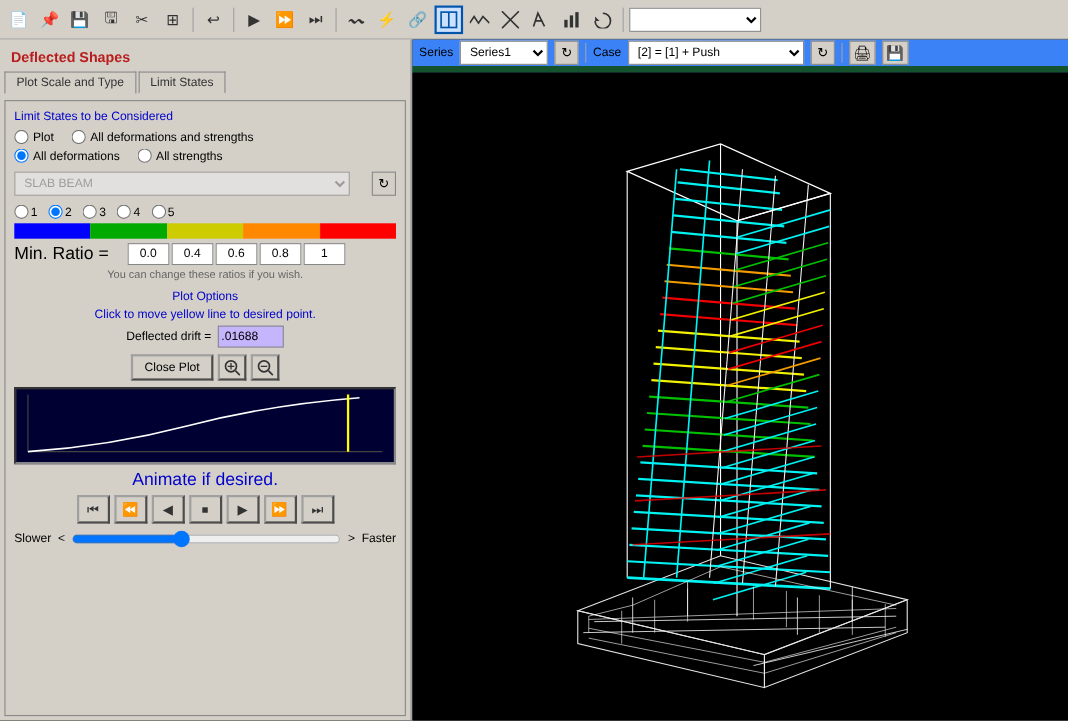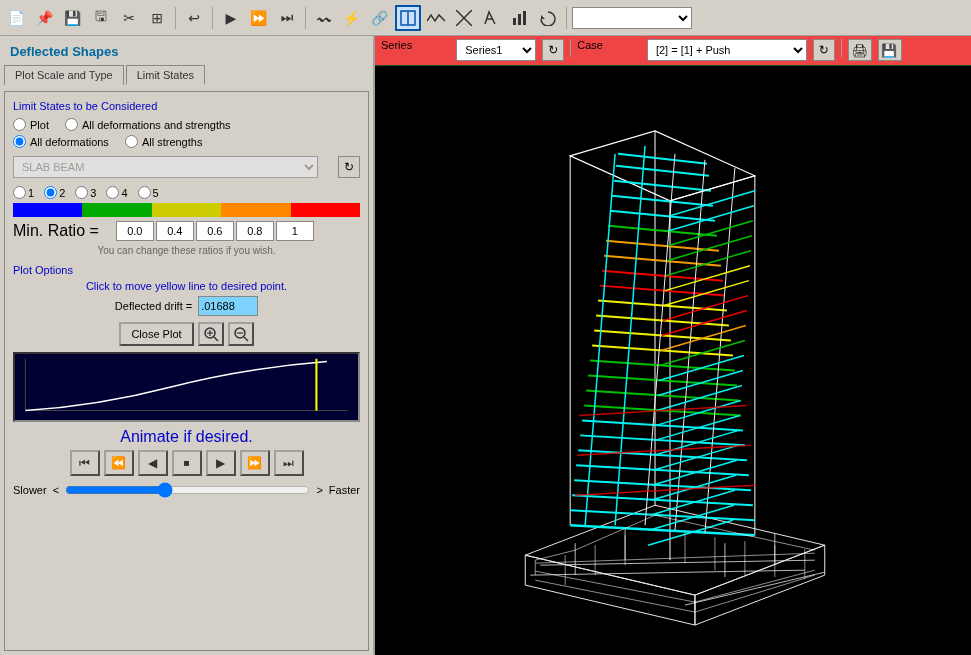--- a/index.html
+++ b/index.html
@@ -29,21 +29,21 @@
       display: flex; height: calc(655px - 36px);
     }
 
     
     .left-panel {
       width: 375px; min-width: 375px; background: #d4d0c8;
       border-right: 2px solid #a0a0a0; display: flex; flex-direction: column;
       padding: 4px;
     }
     .panel-title {
-      font-size: 13px; font-weight: bold; color: #0369a1; padding: 4px 6px 6px;
+      font-size: 13px; font-weight: bold; color: #b91c1c; padding: 4px 6px 6px;
     }
     .tabs {
       display: flex; gap: 2px; margin-bottom: 6px;
     }
     .tab {
       padding: 3px 10px; font-size: 11px; background: #d4d0c8;
       border: 1px solid #888; border-bottom: none; cursor: pointer;
       color: #333;
     }
     .tab.active {
@@ -85,25 +85,25 @@
 
     .ratio-row { display: flex; align-items: center; gap: 2px; margin-bottom: 4px; }
     .ratio-label { font-size: 16px; margin-right: 15px; }
     .ratio-input {
       width: 38px; height: 20px; font-size: 11px; text-align: center;
       border: 1px solid #888; background: white; padding: 0 2px;
     }
     .ratio-note { font-size: 10px; color: #666; text-align: center; }
 
     
-    .plot-options-title { font-size: 11px; color: #0000cc; margin: 6px 0 4px; }
+    .plot-options-title { font-size: 11px; color: #0000cc; margin: 6px 0 4px; text-align: center; }
     .plot-click-note { font-size: 11px; color: #0000cc; text-align: center; margin-bottom: 4px; }
     .ref-drift-row { display: flex; align-items: center; gap: 6px; margin-bottom: 6px; justify-content: center; }
     .ref-drift-label { font-size: 11px; }
-    .ref-drift-input { width: 60px; height: 20px; font-size: 11px; border: 1px solid #888; background: #7dd3fc; padding: 0 2px; }
+    .ref-drift-input { width: 60px; height: 20px; font-size: 11px; border: 1px solid #888; background: #c4b5fd; padding: 0 2px; }
 
     .plot-btns { display: flex; align-items: center; justify-content: center; gap: 4px; margin-bottom: 6px; }
     .plot-btn {
       height: 24px; padding: 0 10px; font-size: 11px;
       background: #d4d0c8; border: 2px outset #a0a0a0; cursor: pointer;
     }
     .zoom-btn {
       width: 26px; height: 24px; background: #d4d0c8; border: 2px outset #a0a0a0;
       cursor: pointer; display: flex; align-items: center; justify-content: center; font-size: 13px;
     }
@@ -126,27 +126,27 @@
 
     .speed-row { display: flex; align-items: center; gap: 4px; }
     .speed-label { font-size: 11px; }
     .speed-slider { flex: 1; }
 
     
     .right-panel {
       flex: 1; background: #000; position: relative; display: flex; flex-direction: column;
     }
     .view-toolbar {
-      display: flex; align-items: flex-start; gap: 6px; background: #ef4444;
-      border-bottom: 1px solid #14532d; padding: 3px 6px; height: 30px;
+      display: flex; align-items: center; gap: 6px; background: #3b82f6;
+      border-bottom: 6px solid #14532d; padding: 3px 6px; height: 30px;
     }
     .view-label { font-size: 11px; }
     .view-dropdown {
       height: 22px; font-size: 11px; background: white; border: 1px solid #888;
-      padding: 0 4px; min-width: 80px; margin-left: 38px;
+      padding: 0 4px; min-width: 80px;
     }
     .view-refresh { width: 22px; height: 22px; background: #d4d0c8; border: 1px solid #888; cursor: pointer; display: flex; align-items: center; justify-content: center; }
     .view-sep { width: 1px; height: 18px; background: #a0a0a0; }
     .view-icon-btn { width: 24px; height: 22px; background: #d4d0c8; border: 1px solid #888; cursor: pointer; display: flex; align-items: center; justify-content: center; font-size: 13px; }
 
     .view-3d { flex: 1; background: #000; position: relative; overflow: hidden; }
     .building-svg { width: 100%; height: 100%; }
   </style>
 </head>
 <body>

